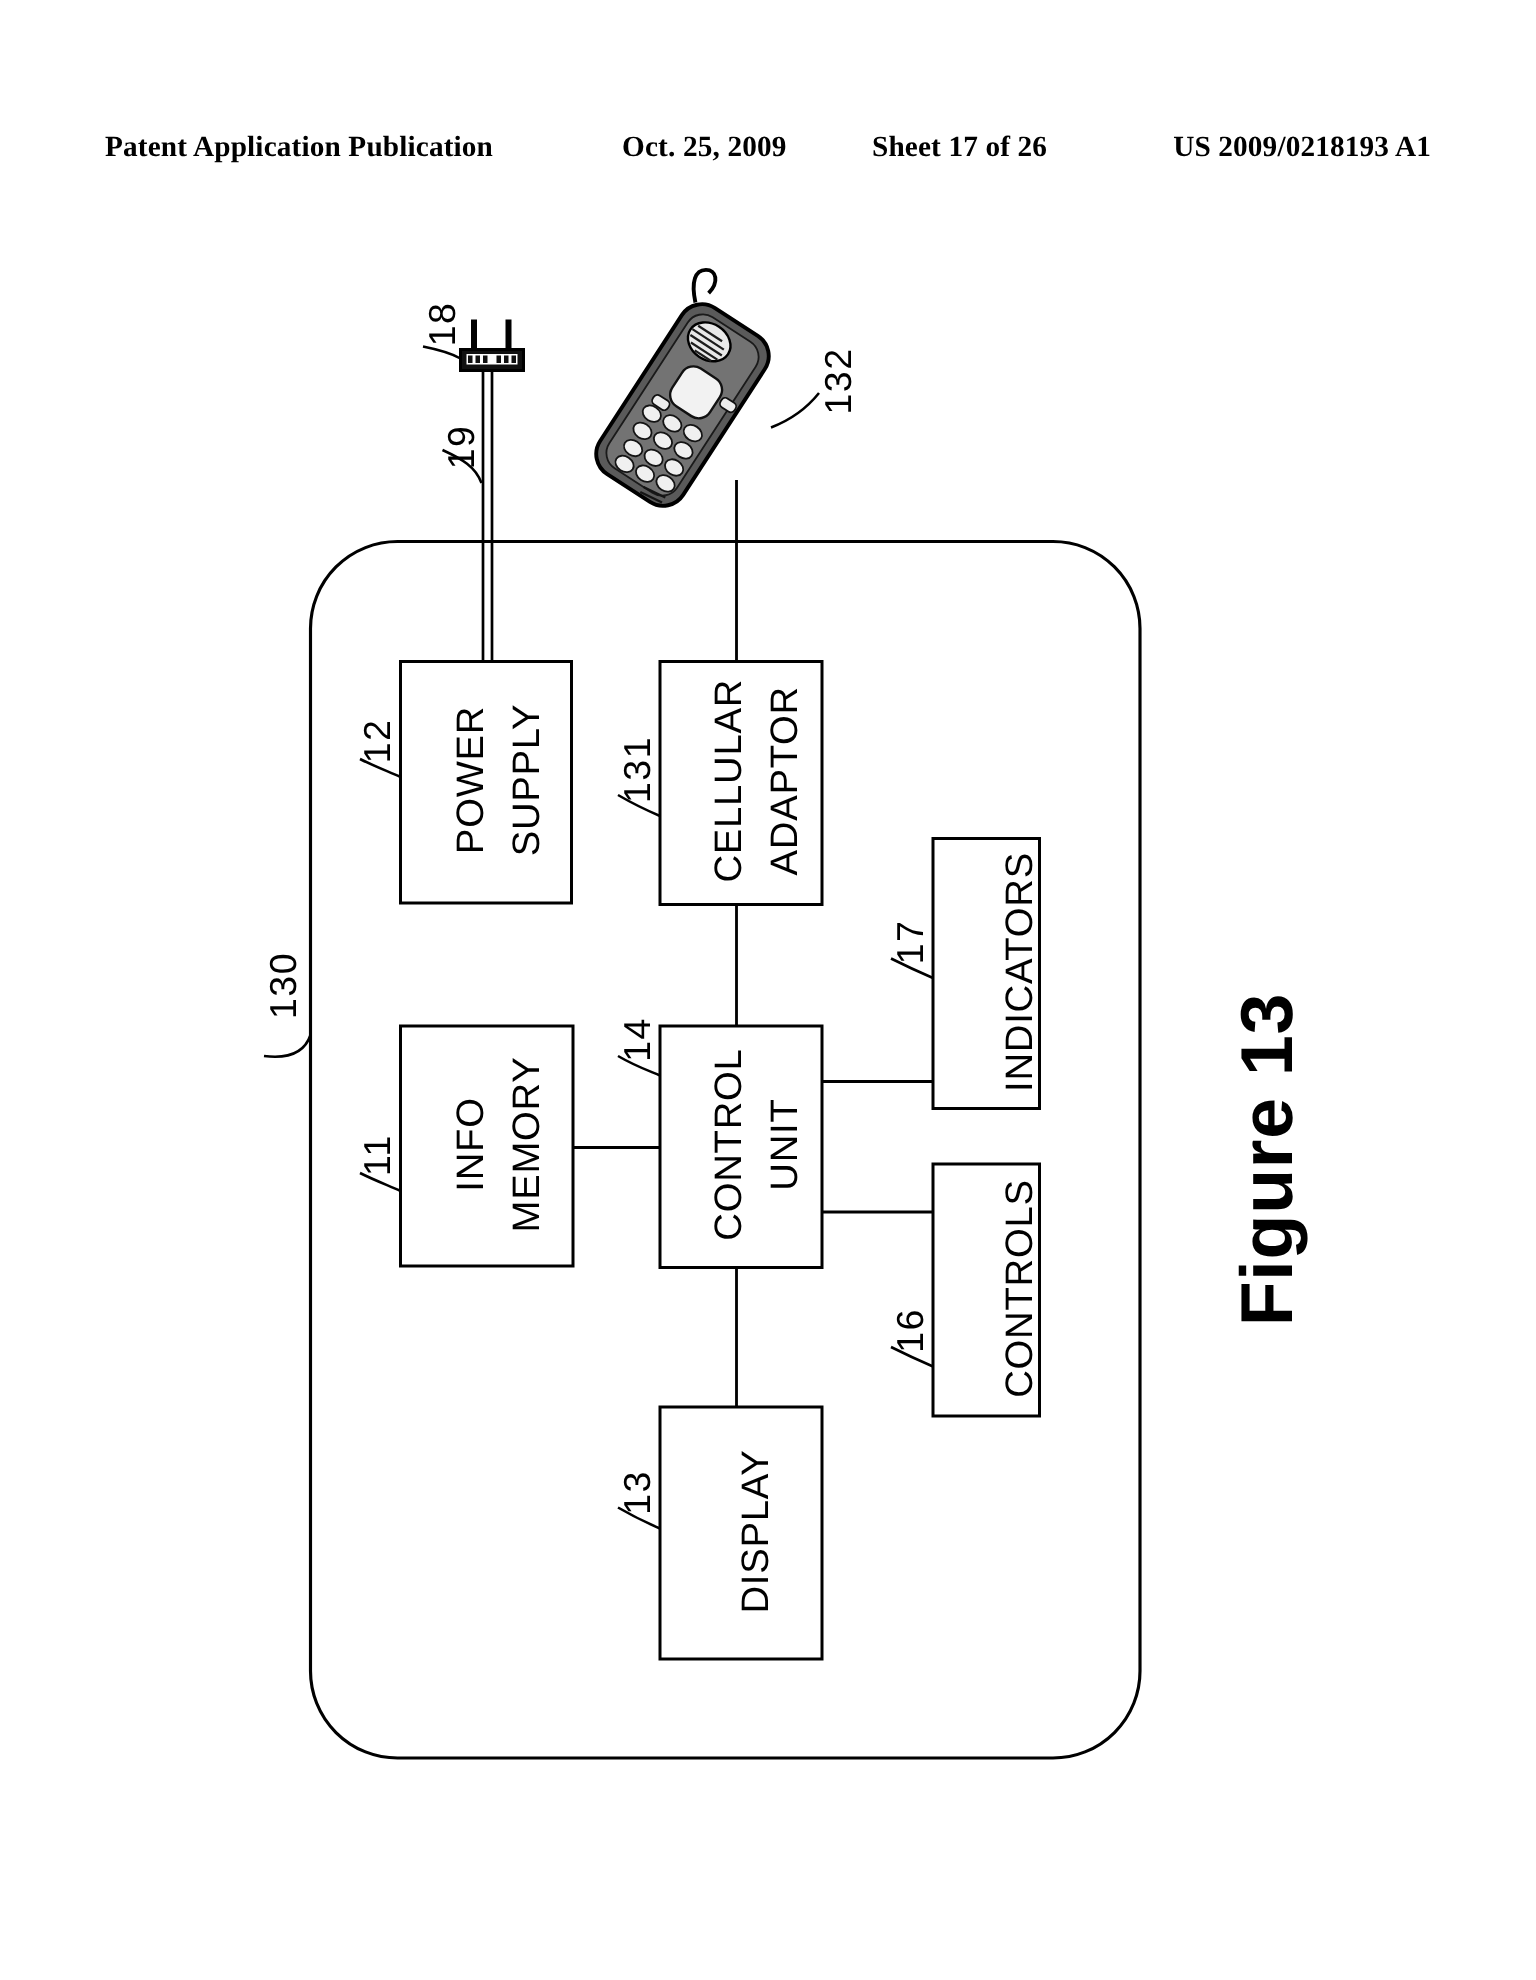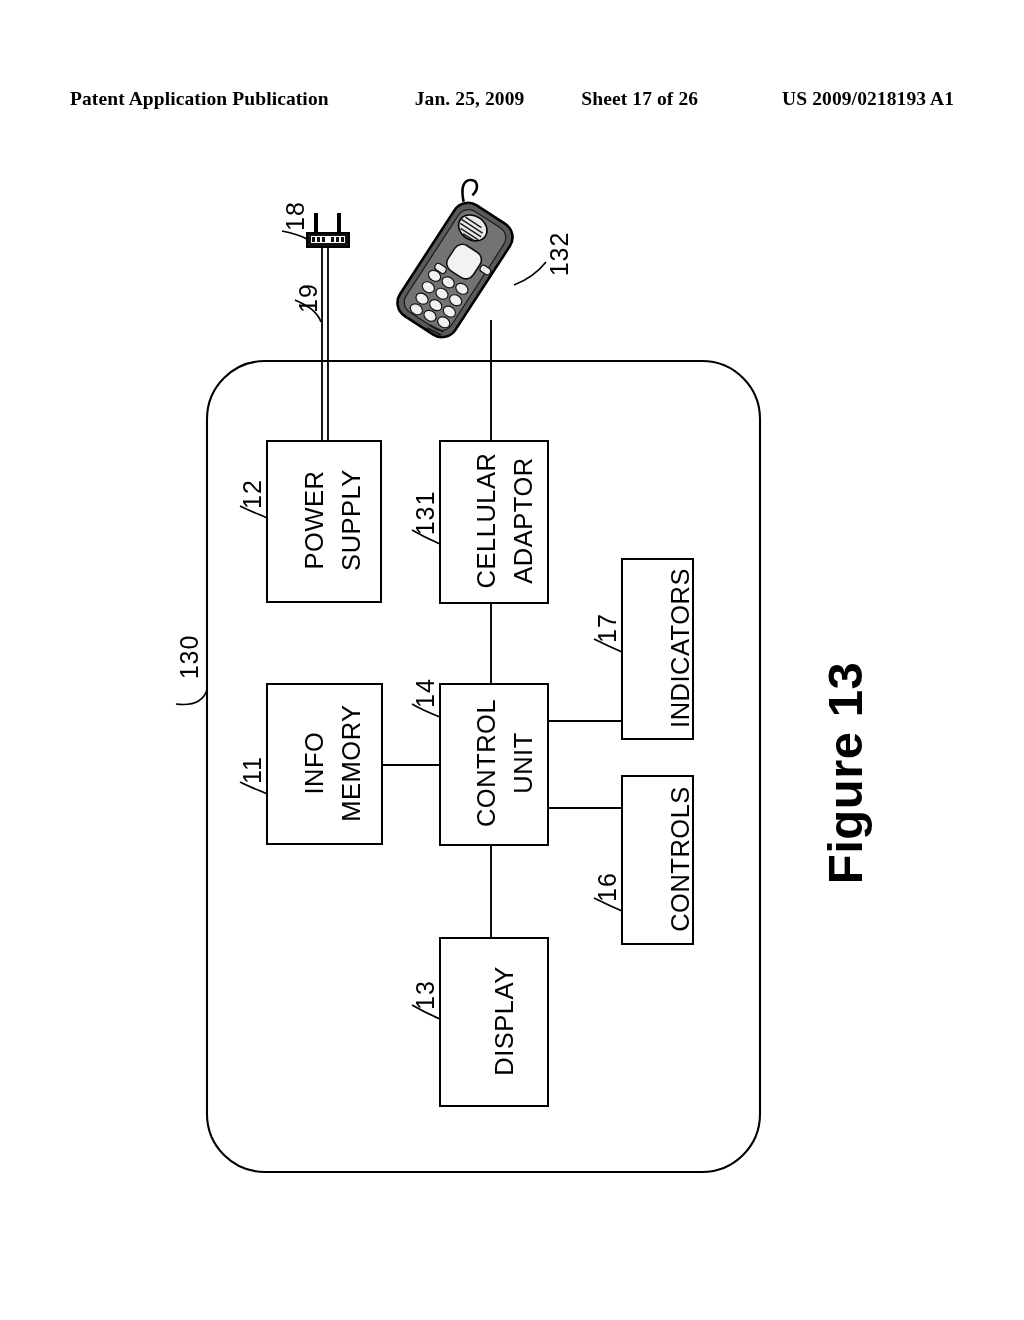--- a/index.html
+++ b/index.html
@@ -77,21 +77,21 @@
     font-size: 49px;
     font-weight: bold;
     letter-spacing: 0.5px;
   }
 </style>
 </head>
 <body>
 
 <div id="page-header">
   <span class="h-pub">Patent Application Publication</span>
-  <span class="h-date">Jan. 25, 2009</span>
+  <span class="h-date">Oct. 25, 2009</span>
   <span class="h-sheet">Sheet 17 of 26</span>
   <span class="h-patno">US 2009/0218193 A1</span>
 </div>
 
 <div id="figure-canvas">
 
   <svg id="figure-svg" width="1024" height="1320" viewBox="0 0 1024 1320">
 
     <rect x="207" y="361" width="553" height="811" rx="58" ry="58" fill="none" stroke="#000000" stroke-width="2.1"></rect>
 

